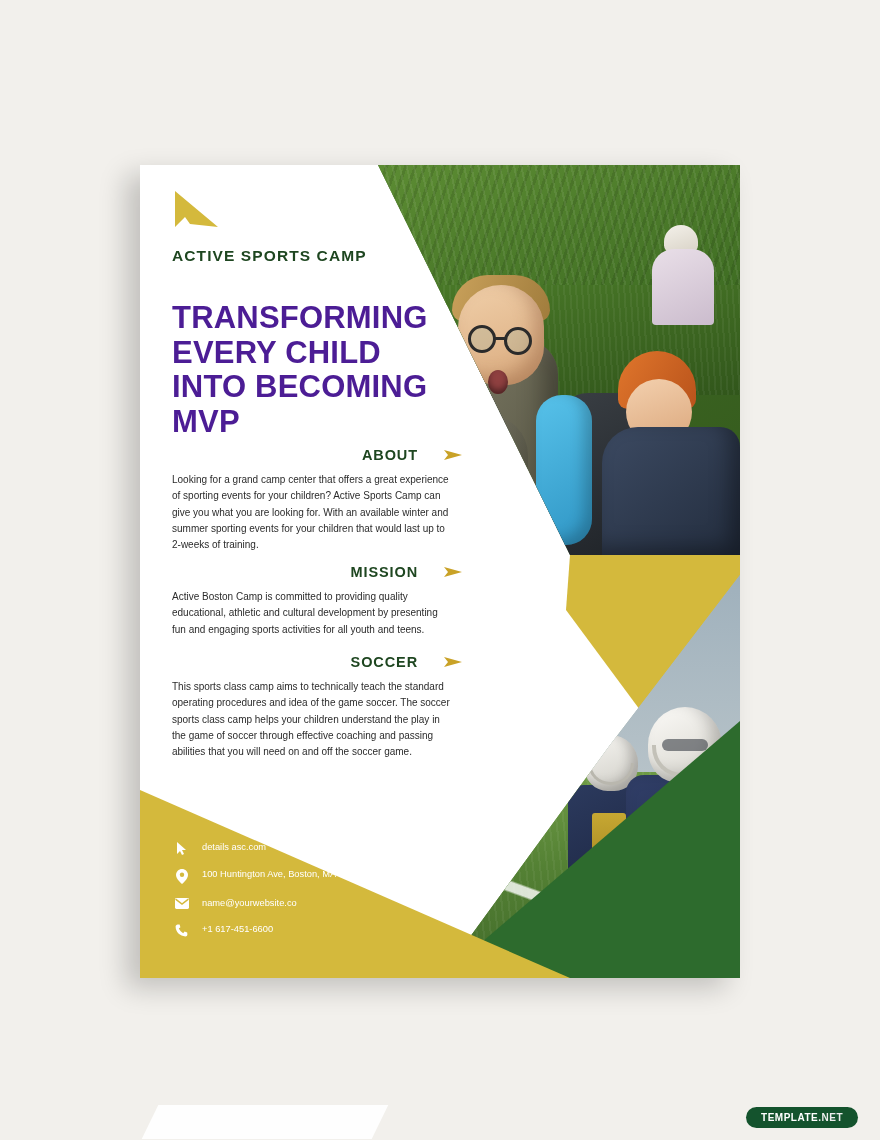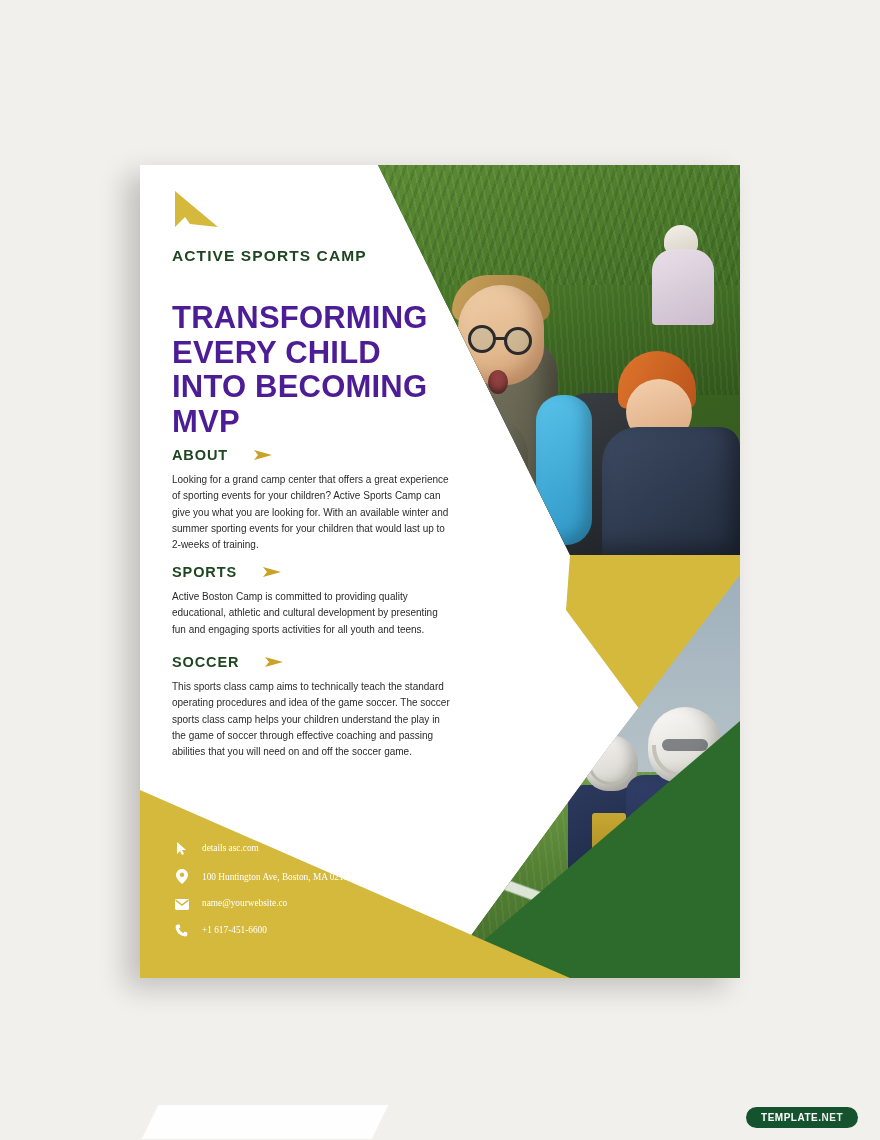--- a/index.html
+++ b/index.html
@@ -171,28 +171,28 @@
     position:absolute; left:32px; top:136px; width:290px; z-index:6;
     font-size:31px; line-height:1.12; font-weight:bold;
     letter-spacing:.2px; color:#4c1d95;
   }
 
   .section{ position:absolute; left:32px; width:290px; z-index:6;}
   #section-about{ top:282px; }
   #section-mission{ top:399px; }
   #section-soccer{ top:489px; }
 
-  .sec-head{ display:flex; align-items:center; gap:26px; margin-bottom:9px;}
+  .sec-head{ display:flex; align-items:center; gap:26px; margin-bottom:9px;justify-content:flex-end;}
   .sec-title{ font-size:14.5px; font-weight:bold; letter-spacing:.9px; color:#1E4620;}
   .sec-arrow{ width:18px; height:12px; flex:0 0 auto;}
   .sec-body{ font-size:10px; line-height:1.63; color:#2b2b2b; width:278px;}
 
   
   #contact-block{ position:absolute; left:34px; top:676px; z-index:7; width:240px;}
-  .c-row{ display:flex; align-items:flex-end; gap:13px; margin-bottom:13px;font-family:Liberation Serif, serif;}
+  .c-row{ display:flex; align-items:flex-start; gap:13px; margin-bottom:13px;}
   .c-icon{ width:15px; flex:0 0 15px; display:flex; justify-content:center; padding-top:1px;}
   .c-text{ font-size:9.3px; line-height:1.42; color:#ffffff;}
 
   
   #watermark{
     position:absolute; right:22px; bottom:12px;
     background:#14532d; color:#ffffff;
     padding:5px 15px; border-radius:12px;
     font-size:10px; font-weight:bold; letter-spacing:.5px;
   }
@@ -273,21 +273,21 @@
       <span class="sec-title">ABOUT</span>
       <svg class="sec-arrow" viewBox="0 0 18 12">
         <path d="M0 1 L18 6 L0 11 L4 6 Z" fill="#C9A227"></path>
       </svg>
     </div>
     <p class="sec-body">Looking for a grand camp center that offers a great experience of sporting events for your children? Active Sports Camp can give you what you are looking for. With an available winter and summer sporting events for your children that would last up to 2-weeks of training.</p>
   </div>
 
   <div class="section" id="section-mission">
     <div class="sec-head">
-      <span class="sec-title">SPORTS</span>
+      <span class="sec-title">MISSION</span>
       <svg class="sec-arrow" viewBox="0 0 18 12">
         <path d="M0 1 L18 6 L0 11 L4 6 Z" fill="#C9A227"></path>
       </svg>
     </div>
     <p class="sec-body">Active Boston Camp is committed to providing quality educational, athletic and cultural development by presenting fun and engaging sports activities for all youth and teens.</p>
   </div>
 
   <div class="section" id="section-soccer">
     <div class="sec-head">
       <span class="sec-title">SOCCER</span>

